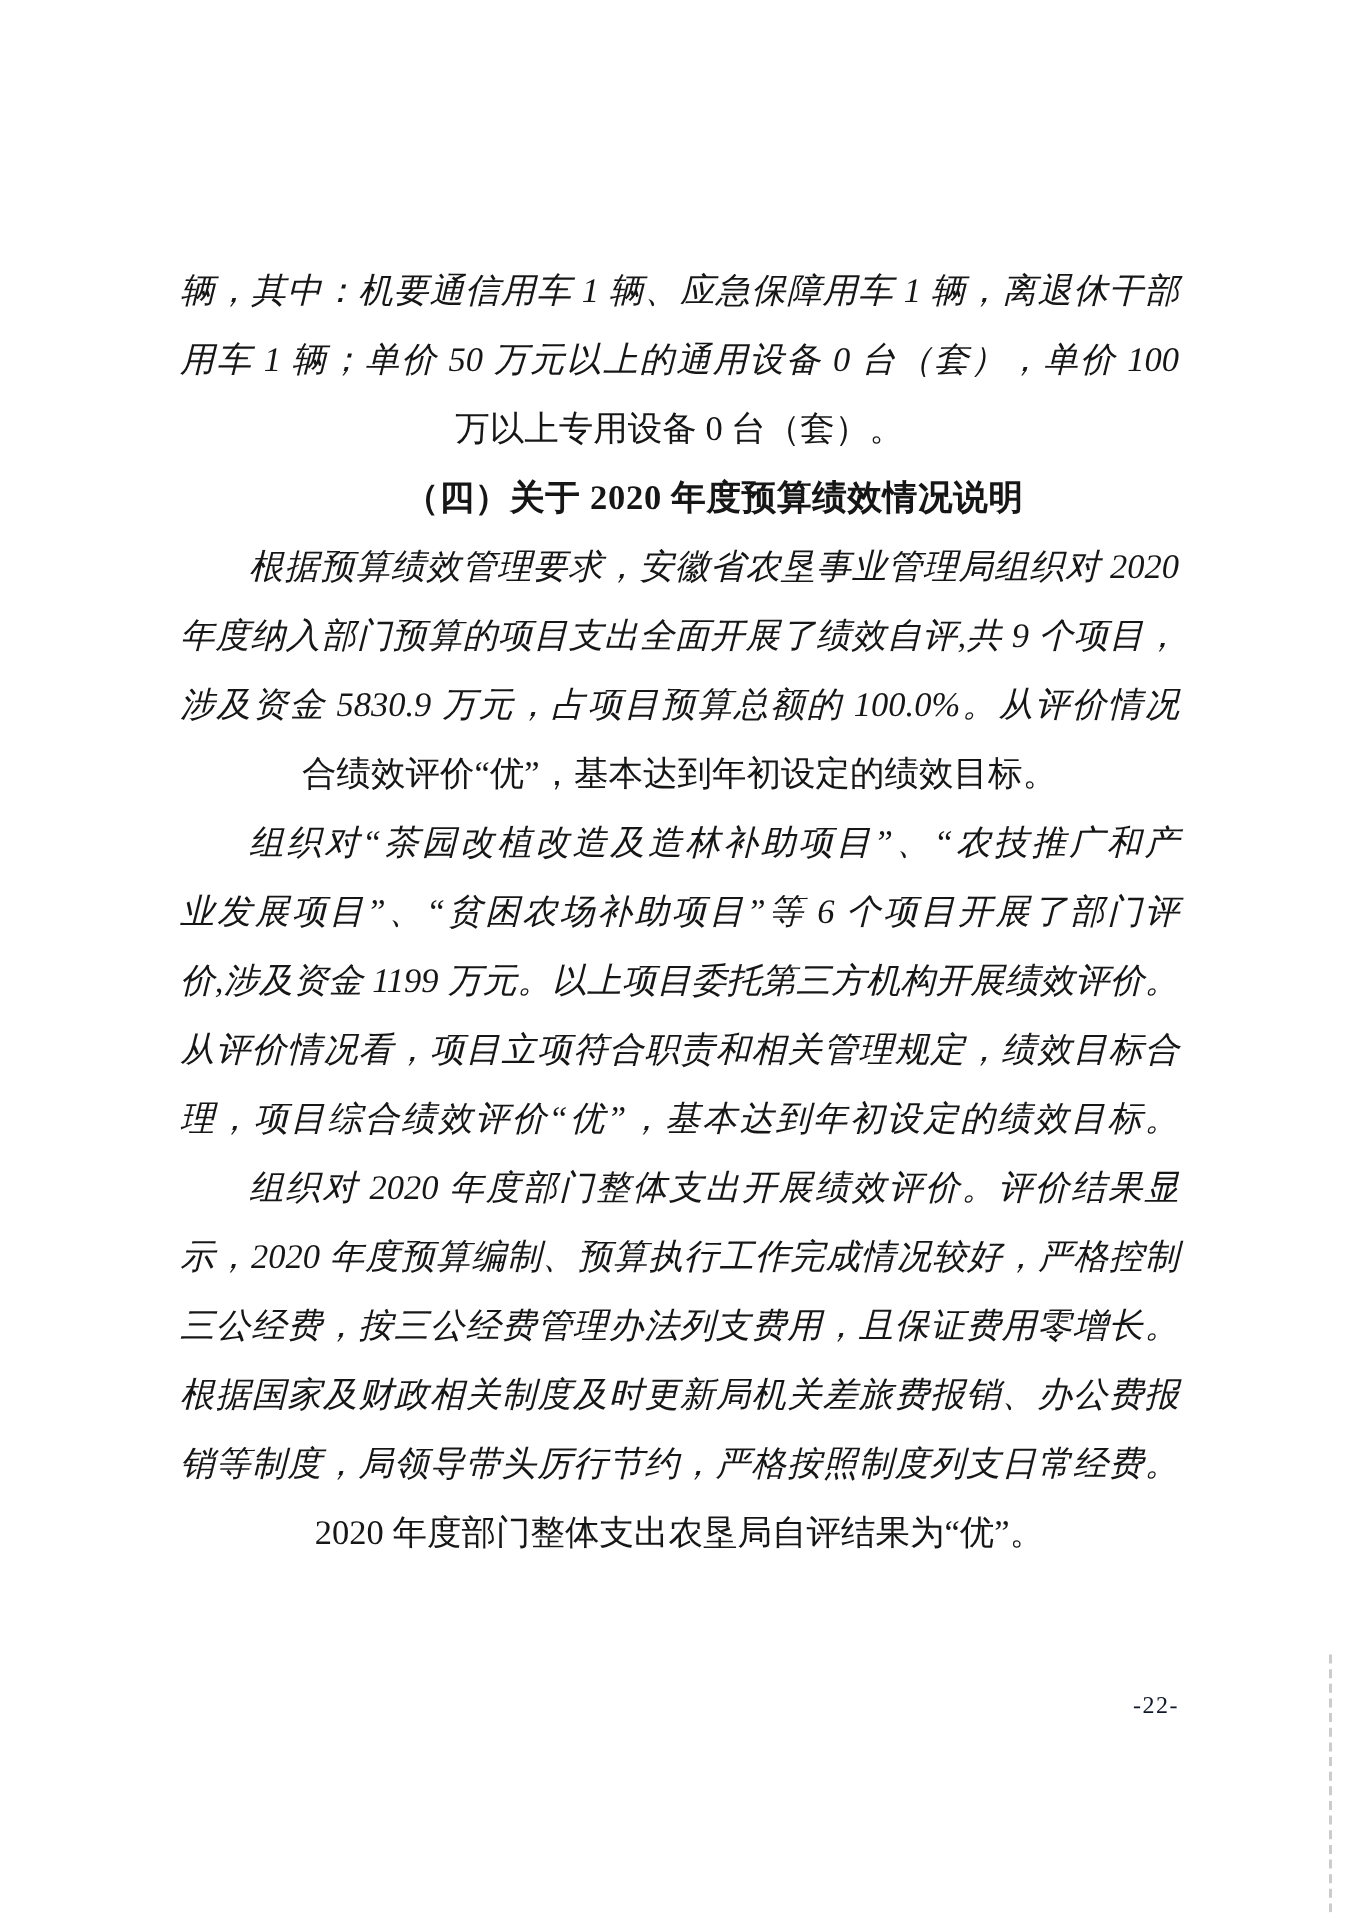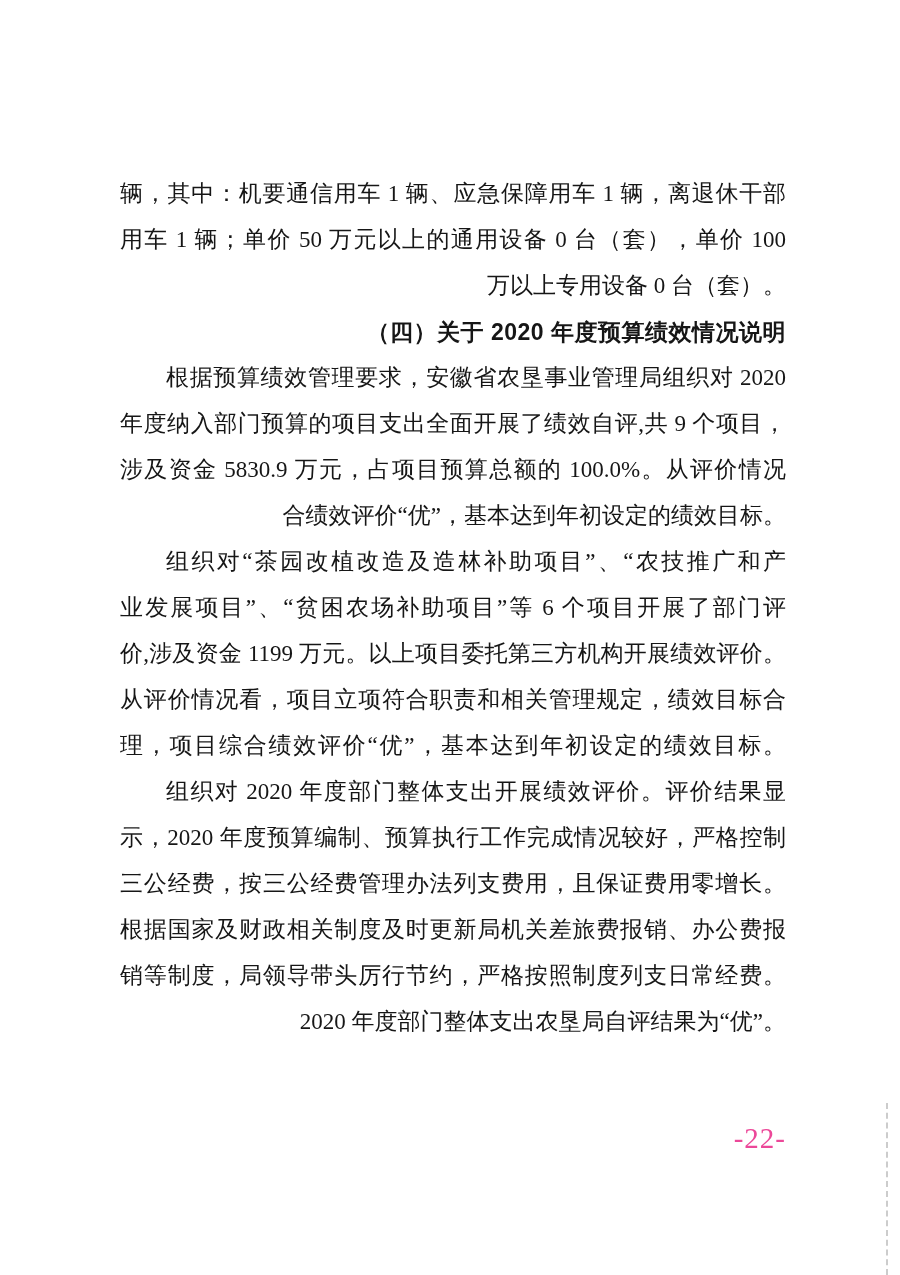--- a/index.html
+++ b/index.html
@@ -24,42 +24,43 @@
   }
   .line {
     height: 46px;
     line-height: 46px;
     font-size: 23px;
     white-space: normal;
   }
   .line.justify {
     text-align: justify;
     text-align-last: justify;
+    font-style: italic;
   }
   .line.left {
-    text-align: right;
+    text-align: center;
   }
   .line.indent {
     text-indent: 2em;
   }
   .line.heading {
     font-weight: 700;
-    text-align: right;
+    text-align: center;
     text-indent: 2em;
-    font-family: Liberation Sans, sans-serif;
+    font-family: Liberation Serif, serif;
     letter-spacing: 0.5px;
   }
   .page-number {
     position: absolute;
     top: 1124px;
     right: 114px;
-    font-size: 29px;
+    font-size: 16px;
     line-height: 28px;
     letter-spacing: 1px;
-    color: #ec4899;
+    color: #0f172a;
   }
   .edge-dashes {
     position: absolute;
     left: 886px;
     top: 1103px;
     height: 172px;
     width: 0;
     border-left: 2px dashed #cccccc;
   }
 </style>

